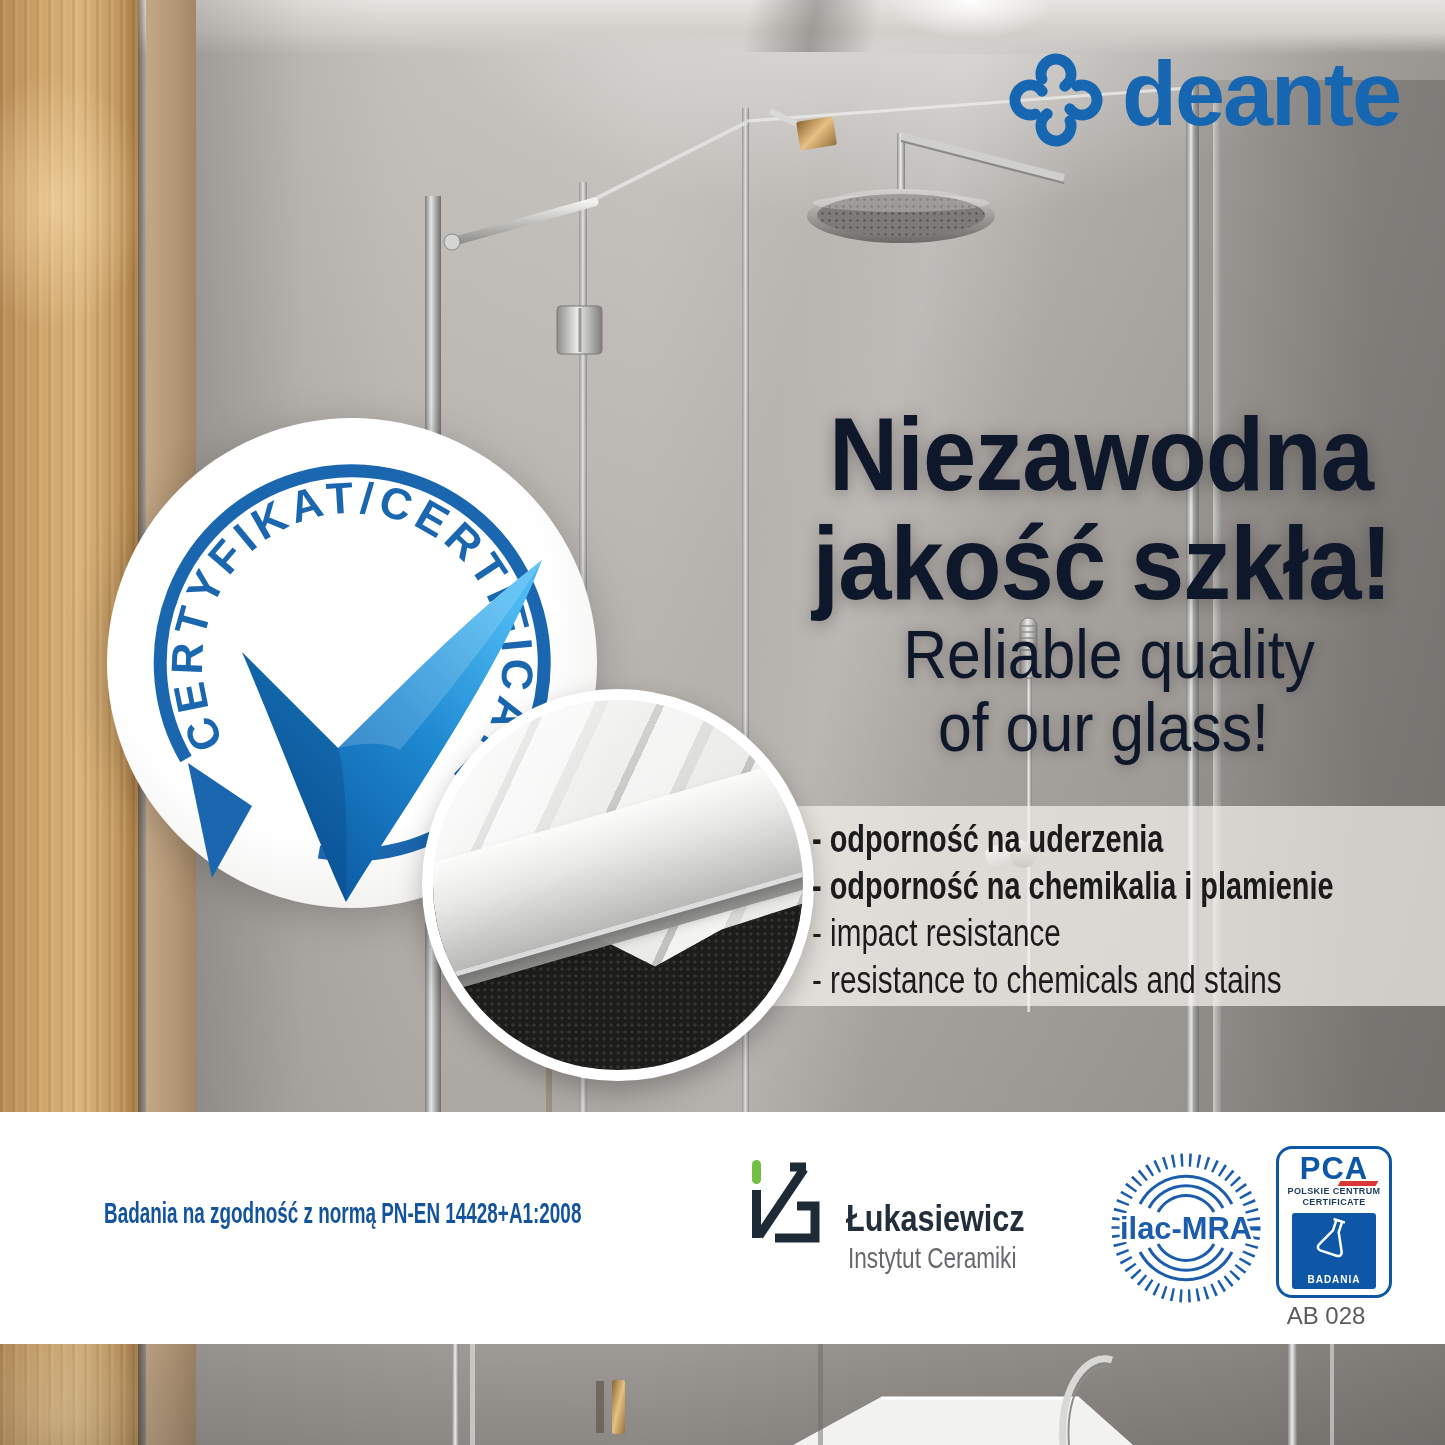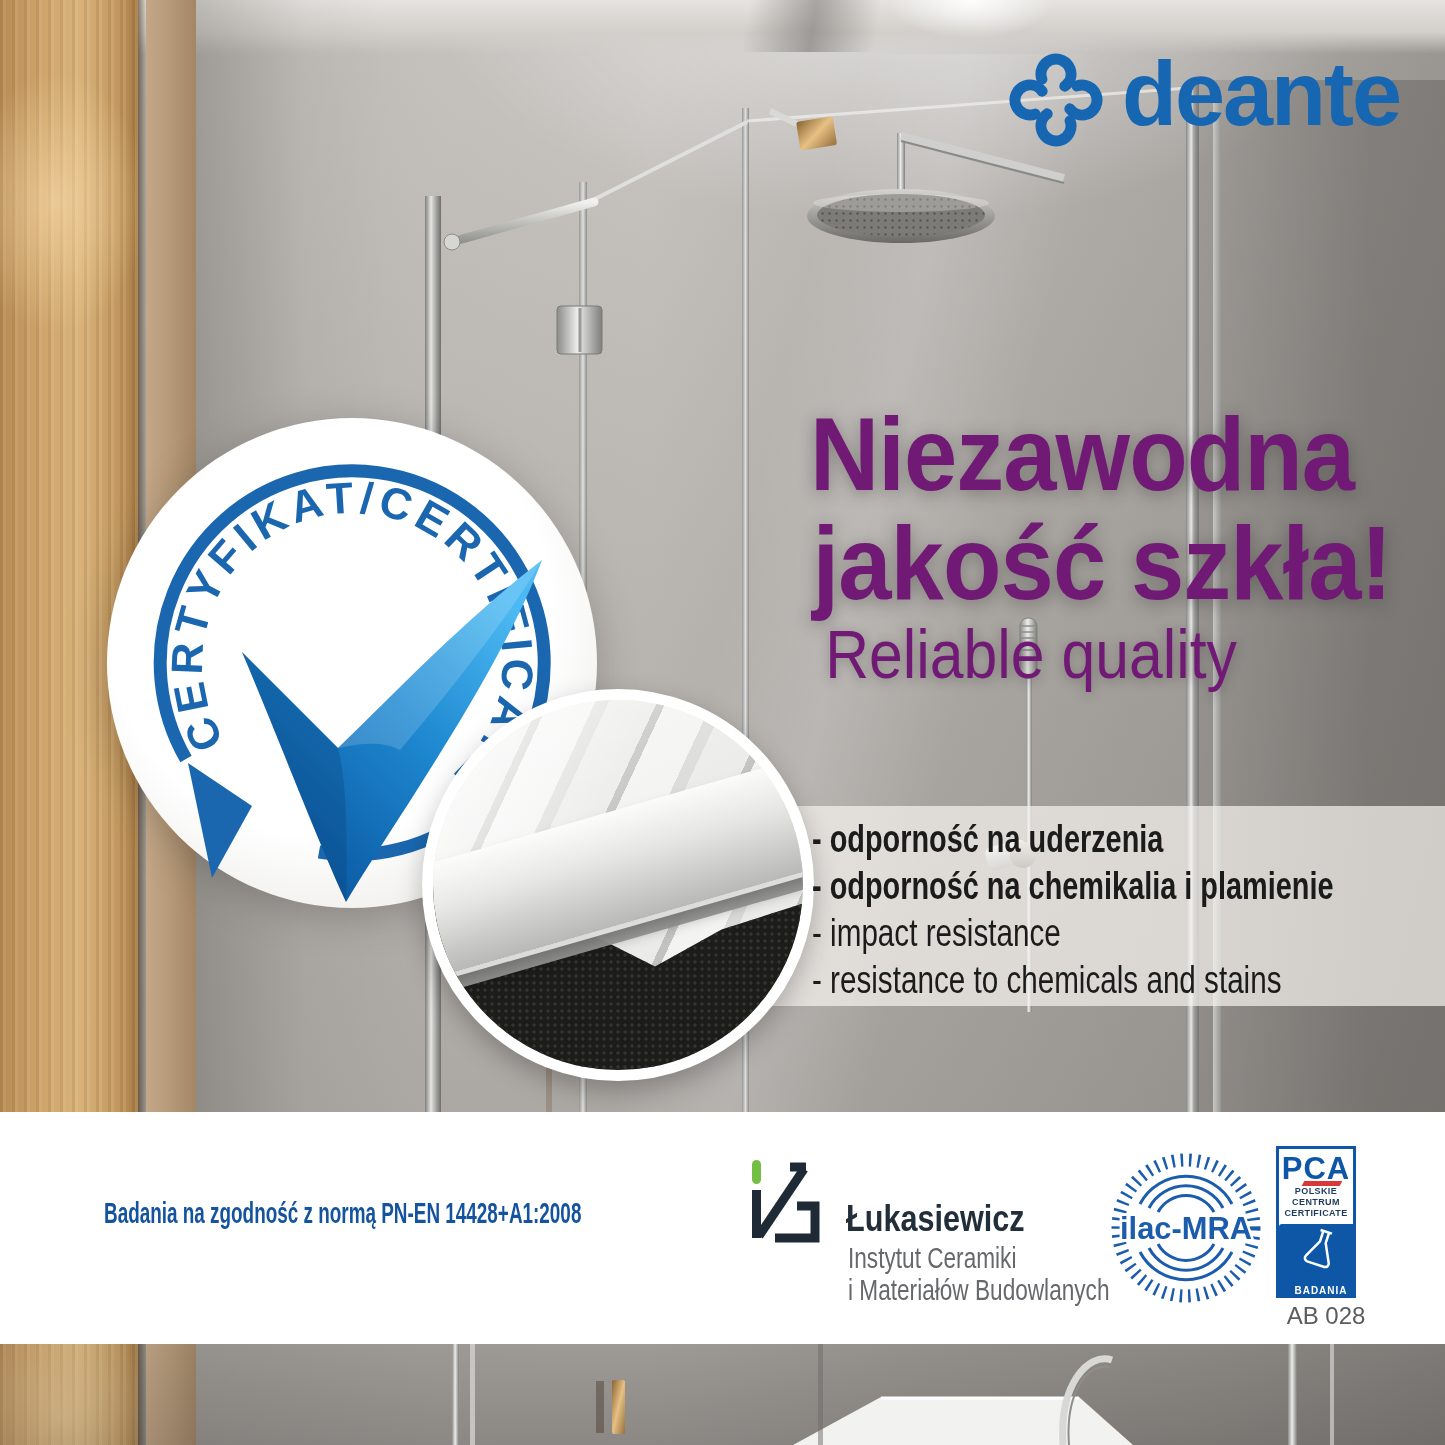--- a/index.html
+++ b/index.html
@@ -68,21 +68,21 @@
     background:linear-gradient(180deg,#fbfbfa,#e6e6e4 40%,#b9b9b7);
     box-shadow:0 5px 0 rgba(255,255,255,.75),0 12px 16px rgba(0,0,0,.4);}
   .gc-shine{position:absolute;inset:0;background:linear-gradient(150deg,rgba(255,255,255,.55),rgba(255,255,255,0) 45%);}
 
   
   .brand-mark{position:absolute;left:1008px;top:52px;z-index:7;}
   .brand-text{position:absolute;left:1122px;top:44px;z-index:7;font-size:90px;font-weight:bold;
     color:#1766b2;letter-spacing:-2px;line-height:100px;}
 
   
-  .headline{position:absolute;right:53px;top:400px;text-align:left;color:#701a75;z-index:7;white-space:nowrap;}
+  .headline{position:absolute;right:53px;top:400px;text-align:center;color:#0f172a;z-index:7;white-space:nowrap;}
   .hl-pl{font-weight:bold;font-size:103px;line-height:109px;letter-spacing:-1px;
     text-shadow:0 3px 18px rgba(45,42,40,.40);}
   .hl-en{font-size:69px;line-height:73px;text-shadow:0 2px 12px rgba(45,42,40,.35);}
   .hl-en.first{margin-top:0;}
   .sqr{display:inline-block;transform:scaleX(.93);transform-origin:100% 50%;}
   .hl-en .sqr{transform:scaleX(.88);}
 
   
   .features{position:absolute;left:812px;top:816px;z-index:7;color:#1b1b1b;font-size:38px;line-height:47px;white-space:nowrap;}
   .features .ln{display:block;}
@@ -96,22 +96,22 @@
   .test-en{position:absolute;left:104px;top:1252px;font-size:39px;color:#3f7cc0;z-index:8;white-space:nowrap;}
   .test-pl .sql,.test-en .sql{transform:scaleX(.63);}
   .luk-mark{position:absolute;left:746px;top:1154px;z-index:8;}
   .luk-name{position:absolute;left:846px;top:1198px;font-size:36px;font-weight:bold;color:#222e3a;z-index:8;white-space:nowrap;}
   .luk-name .sql{transform:scaleX(.85);}
   .luk-l1{position:absolute;left:848px;top:1242px;font-size:29px;color:#66686c;z-index:8;white-space:nowrap;}
   .luk-l2{position:absolute;left:848px;top:1274px;font-size:29px;color:#66686c;z-index:8;white-space:nowrap;}
   .luk-l1 .sql,.luk-l2 .sql{transform:scaleX(.78);}
   .ilac{position:absolute;left:1108px;top:1150px;z-index:8;}
 
-  .pca{position:absolute;left:1276px;top:1146px;width:80px;height:152px;z-index:8;background:#fff;
-    border:3px solid #0d57a6;border-radius:0;overflow:hidden;}
+  .pca{position:absolute;left:1276px;top:1146px;width:116px;height:152px;z-index:8;background:#fff;
+    border:3px solid #0d57a6;border-radius:16px;overflow:hidden;}
   .pca-name{position:relative;text-align:center;font-size:31px;font-weight:bold;color:#0d57a6;
     letter-spacing:1px;margin-top:3px;line-height:34px;}
   .pca-red{position:absolute;right:12px;top:32px;width:38px;height:5px;background:#d93838;transform:skewX(-28deg);}
   .pca-l1,.pca-l2{text-align:center;font-size:9px;font-weight:bold;color:#1b3a5c;letter-spacing:.4px;line-height:11px;}
   .pca-box{position:relative;margin:5px auto 12px;width:84px;height:76px;background:#0d57a6;border-radius:3px;}
   .pca-flask{position:absolute;left:22px;top:4px;}
   .pca-badania{position:absolute;left:0;right:0;bottom:4px;text-align:center;font-size:10px;font-weight:bold;
     color:#fff;letter-spacing:1px;}
   .pca-num{position:absolute;left:1276px;top:1302px;width:100px;text-align:center;font-size:24px;color:#5a5c5e;z-index:8;}
 </style>
@@ -260,20 +260,21 @@
       <circle cx="48" cy="74" r="15" stroke-dasharray="66 28" transform="rotate(340 48 74)"></circle>
       <circle cx="22" cy="48" r="15" stroke-dasharray="66 28" transform="rotate(70 22 48)"></circle>
     </g>
   </svg>
   <div class="brand-text">deante</div>
 
   <div class="headline">
     <div class="hl-pl"><span class="sqr">Niezawodna</span></div>
     <div class="hl-pl"><span class="sqr">jakość szkła!</span></div>
     <div class="hl-en first"><span class="sqr">Reliable quality</span></div>
+    <div class="hl-en"><span class="sqr">of our glass!</span></div>
   </div>
 
   <div class="features">
     <span class="ln f-b"><span class="sql">- odporność na uderzenia</span></span>
     <span class="ln f-b"><span class="sql">- odporność na chemikalia i plamienie</span></span>
     <span class="ln f-r"><span class="sql">- impact resistance</span></span>
     <span class="ln f-r"><span class="sql">- resistance to chemicals and stains</span></span>
   </div>
 
   <div class="bottombar"></div>
@@ -283,21 +284,20 @@
     <rect x="6" y="6" width="9" height="24" rx="4.5" fill="#72bf44"></rect>
     <g fill="none" stroke="#1f2a37" stroke-width="9">
       <path d="M10.5,36 L10.5,84"></path>
       <path d="M13,82 L58,15"></path>
       <path d="M60,13 L44,13"></path>
       <path d="M29,84 L69,84 L69,52 L51,52"></path>
     </g>
   </svg>
   <div class="luk-name"><span class="sql">Łukasiewicz</span></div>
   <div class="luk-l1"><span class="sql">Instytut Ceramiki</span></div>
-  <div class="luk-l2"><span class="sql">i Materiałów Budowlanych</span></div>
 
   <svg class="ilac" width="156" height="156" viewBox="0 0 156 156">
     <circle cx="78" cy="78" r="68" fill="none" stroke="#1b5cad" stroke-width="13" stroke-dasharray="2.5 6"></circle>
     <g fill="none" stroke="#1b5cad" stroke-width="3">
       <path d="M32,54 A52,52 0 0 1 124,54"></path>
       <path d="M41,58 A42,42 0 0 1 115,58"></path>
       <path d="M50,62 A32,32 0 0 1 106,62"></path>
       <path d="M32,102 A52,52 0 0 0 124,102"></path>
       <path d="M41,98 A42,42 0 0 0 115,98"></path>
       <path d="M50,94 A32,32 0 0 0 106,94"></path>

